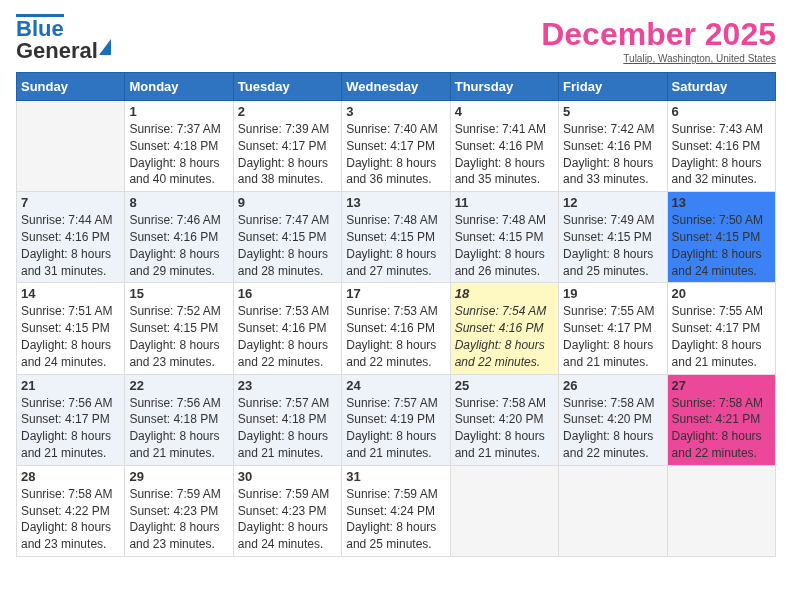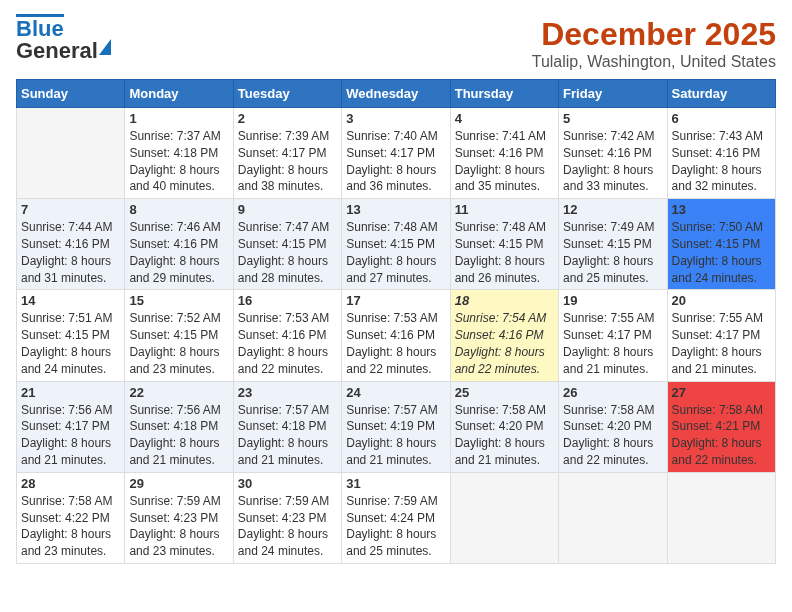--- a/index.html
+++ b/index.html
@@ -15,26 +15,27 @@
       justify-content: space-between;
       align-items: flex-start;
       margin-bottom: 8px;
     }
     .title-block {
       text-align: right;
     }
     .title-block h1 {
       font-size: 32px;
       font-weight: bold;
-      color: #c2410c;
+      color: #ec4899;
     }
     .title-block h2 {
-      font-size: 16px;
+      font-size: 10px;
       font-weight: normal;
       color: #555;
+      text-decoration: underline;
     }
     .calendar {
       width: 100%;
       border-collapse: collapse;
       border: 1px solid #ccc;
     }
     .calendar th {
       background: #2f74c0;
       color: #fff;
       font-size: 13px;
@@ -230,21 +231,21 @@
           <div class="day-info">Sunrise: 7:57 AM<br>Sunset: 4:19 PM<br>Daylight: 8 hours and 21 minutes.</div>
         </td>
         <td style="background: rgb(238, 242, 249);">
           <span class="day-number">25</span>
           <div class="day-info">Sunrise: 7:58 AM<br>Sunset: 4:20 PM<br>Daylight: 8 hours and 21 minutes.</div>
         </td>
         <td style="background: rgb(238, 242, 249);">
           <span class="day-number">26</span>
           <div class="day-info">Sunrise: 7:58 AM<br>Sunset: 4:20 PM<br>Daylight: 8 hours and 22 minutes.</div>
         </td>
-        <td style="background: #ef4444;">
+        <td style="background: #ec4899;">
           <span class="day-number">27</span>
           <div class="day-info">Sunrise: 7:58 AM<br>Sunset: 4:21 PM<br>Daylight: 8 hours and 22 minutes.</div>
         </td>
       </tr>
       <tr>
         <td style="background: rgb(255, 255, 255);">
           <span class="day-number">28</span>
           <div class="day-info">Sunrise: 7:58 AM<br>Sunset: 4:22 PM<br>Daylight: 8 hours and 23 minutes.</div>
         </td>
         <td style="background: rgb(255, 255, 255);">

